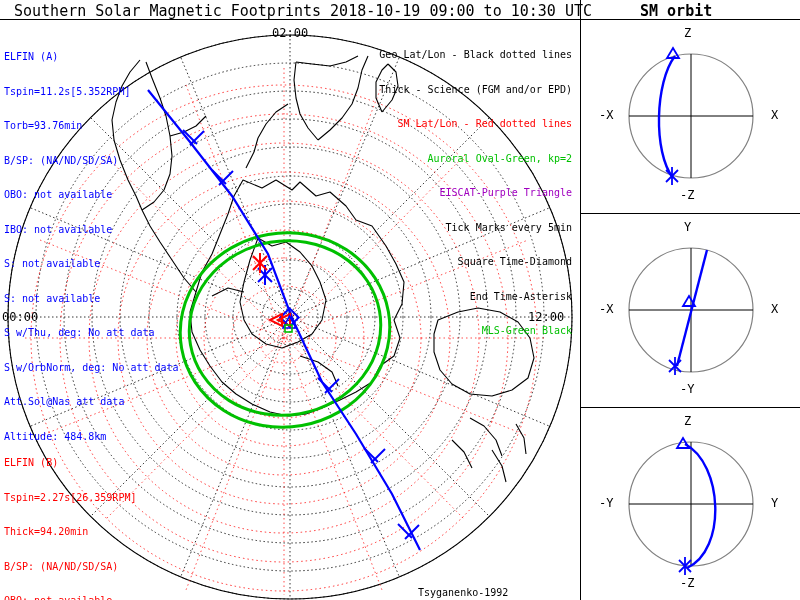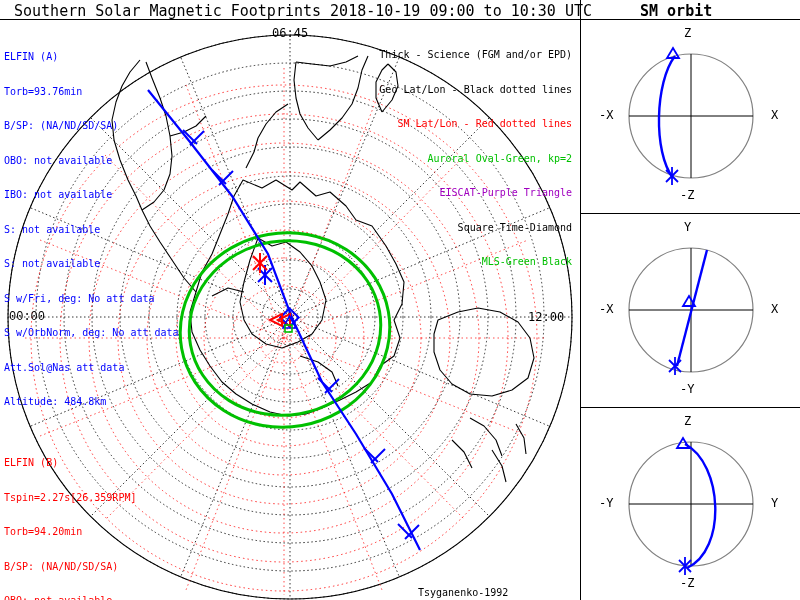--- a/index.html
+++ b/index.html
@@ -84,21 +84,21 @@
     white-space: pre;
   }
   .clocklabel {
     position: absolute;
     font-size: 12px;
     color: #000000;
     white-space: nowrap;
   }
   #lbl-0600 { left: 272px; top: 6px; }
   #lbl-1200 { left: 528px; top: 290px; text-align: center; }
-  #lbl-0000 { left: 9px;  top: 290px; font-family: Liberation Mono, monospace; }
+  #lbl-0000 { left: 2px;  top: 290px; }
   
   .sm-panel {
     position: absolute;
     left: 581px;
     width: 219px;
   }
   #sm1 { top: 20px;  height: 193px; }
   #sm2 { top: 214px; height: 193px; }
   #sm3 { top: 408px; height: 192px; }
   .axlabel {
@@ -256,63 +256,66 @@
 
       <g stroke="#0000ff" stroke-width="1.6" fill="none">
         <path d="M283,308 L296,308 L289.5,296 Z"></path>
       </g>
 
       <rect x="285" y="305" width="7" height="7" fill="none" stroke="#00c000" stroke-width="1.6"></rect>
     </svg>
 
     <div class="legend" id="legend-A">
       <div>ELFIN (A)</div>
+      <div>Tspin=11.2s[5.352RPM]</div>
       <div>Torb=93.76min</div>
       <div>B/SP: (NA/ND/SD/SA)</div>
       <div>OBO: not available</div>
       <div>IBO: not available</div>
       <div>S: not available</div>
       <div>S: not available</div>
-      <div>S w/Fri, deg: No att data</div>
+      <div>S w/Thu, deg: No att data</div>
       <div>S w/OrbNorm, deg: No att data</div>
       <div>Att.Sol@Nas att data</div>
       <div>Altitude: 484.8km</div>
     </div>
 
     <div class="legend" id="legend-B">
       <div>ELFIN (B)</div>
       <div>Tspin=2.27s[26.359RPM]</div>
-      <div>Torb=94.20min</div>
+      <div>Thick=94.20min</div>
       <div>B/SP: (NA/ND/SD/SA)</div>
       <div>OBO: not available</div>
       
       
       
       
       
       
       
     </div>
 
     <div class="legend right" id="legend-right">
+      <div style="color:#000000">Geo Lat/Lon - Black dotted lines</div>
       <div style="color:#000000">Thick - Science (FGM and/or EPD)</div>
-      <div style="color:#000000">Geo Lat/Lon - Black dotted lines</div>
       <div style="color:#ff0000">SM Lat/Lon - Red dotted lines</div>
       <div style="color:#00c000">Auroral Oval-Green, kp=2</div>
       <div style="color:#a000c0">EISCAT-Purple Triangle</div>
+      <div style="color:#000000">Tick Marks every 5min</div>
       <div style="color:#000000">Square Time-Diamond</div>
+      <div style="color:#000000">End Time-Asterisk</div>
       <div style="color:#00c000">MLS-Green Black</div>
     </div>
 
     <div id="model-label">
       <div>Tsyganenko-1992</div>
       
     </div>
 
-    <div class="clocklabel" id="lbl-0600">06:45</div>
+    <div class="clocklabel" id="lbl-0600">02:00</div>
     <div class="clocklabel" id="lbl-1200">12:00</div>
     <div class="clocklabel" id="lbl-0000">00:00</div>
   </div>
 
   <div class="sm-panel" id="sm1">
     <svg width="219" height="193" viewBox="0 0 219 193">
       <circle cx="110" cy="96" r="62" fill="none" stroke="#808080" stroke-width="1.2"></circle>
       <line x1="48" y1="96" x2="172" y2="96" stroke="#000000" stroke-width="1"></line>
       <line x1="110" y1="34" x2="110" y2="158" stroke="#000000" stroke-width="1"></line>
       <path d="M94,36 C74,62 72,132 92,158" fill="none" stroke="#0000ff" stroke-width="2.4"></path>

